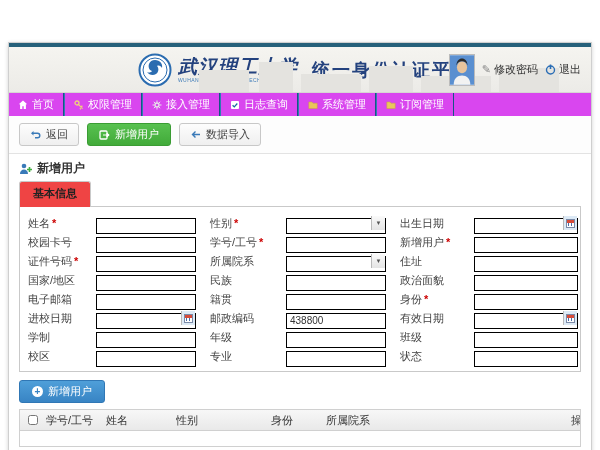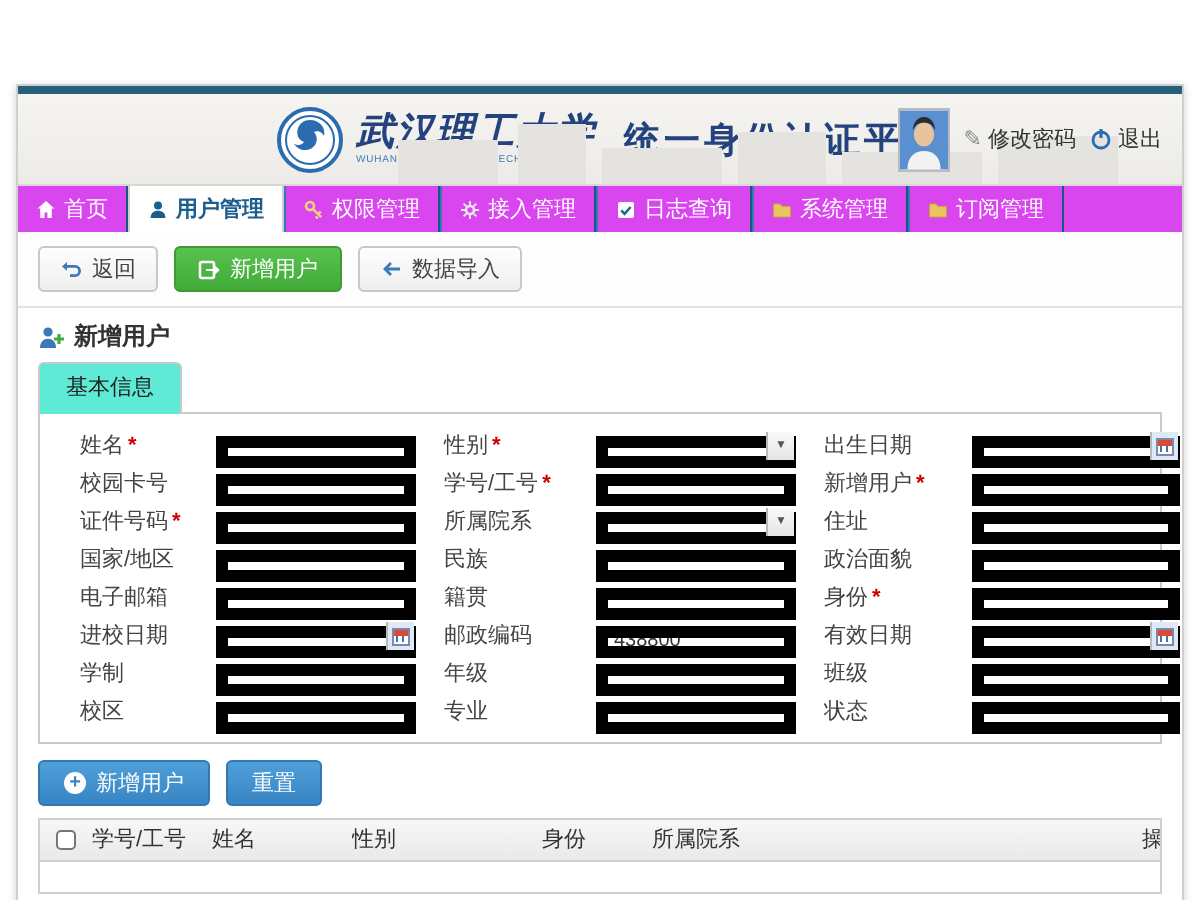--- a/index.html
+++ b/index.html
@@ -42,30 +42,30 @@
   .btn-green { display:inline-flex; align-items:center; gap:5px; height:23px; padding:0 11px; margin:0 8px;
                background:linear-gradient(#58c150,#41aa39); border:1px solid #3a9c33; border-radius:3px;
                font-size:11px; color:#fff; cursor:pointer; }
 
   
   .section-head { display:flex; align-items:center; gap:5px; padding:6px 10px 4px;
                   font-size:12px; font-weight:bold; color:#333; }
   .tabs { display:flex; gap:4px; margin:0 0 0 10px; position:relative; z-index:2; }
   .tab { padding:4px 13px 5px; font-size:11px; color:#555; background:linear-gradient(#f7f7f7,#ededed);
          border:1px solid #c9c9c9; border-bottom:none; border-radius:3px 3px 0 0; cursor:pointer; }
-  .tab.active { background:#5eead4; color:#222; font-weight:normal; margin-bottom:-1px; padding-bottom:6px; }
-
-  
-  .form-box { margin:0 10px; border:1px solid #c9c9c9; background:#fff; padding:8px 20px 7px;
+  .tab.active { background:#ef4444; color:#222; font-weight:bold; margin-bottom:-1px; padding-bottom:6px; }
+
+  
+  .form-box { margin:0 10px; border:1px solid #c9c9c9; background:#fff; padding:8px 8px 7px;
               display:grid; grid-template-columns:54px 100px 62px 100px 60px 104px;
               column-gap:14px; row-gap:3px; position:relative; z-index:1; }
   .flabel { font-size:11px; color:#444; line-height:16px; white-space:nowrap; }
   .req { color:#cc0000; font-style:normal; margin-left:2px; font-weight:bold; }
   .fld { position:relative; height:16px; }
-  .fld input[type=text] { width:100%; height:16px; border:6px solid #000000; font-size:10px;
+  .fld input[type=text] { width:100%; height:16px; border:1px solid #000000; font-size:10px;
                           padding:0 3px; color:#333; background:#fff; }
   .fld.has-btn input { padding-right:16px; }
   .fbtn { position:absolute; right:1px; top:1px; width:14px; height:14px; display:flex;
           align-items:center; justify-content:center; cursor:pointer; border-left:1px solid #b9b9b9; }
   .fbtn.sel { background:linear-gradient(#fafafa,#e4e4e4); color:#555; font-size:6px; }
   .fbtn.cal { background:#ddeaf6; }
   .calglyph { width:9px; height:9px; background:#fff; border:1px solid #7a8aa8; position:relative; }
   .calglyph::before { content:""; position:absolute; left:0; right:0; top:0; height:3px; background:#d64b3a; }
   .calglyph::after { content:""; position:absolute; left:1px; right:1px; bottom:1px; height:3px;
                      background:repeating-linear-gradient(90deg,#4a6ea9 0 1px,transparent 1px 3px); }
@@ -133,27 +133,20 @@
         </a>
       </div>
     </div>
 
     <div class="nav" id="nav">
         <div class="nav-item">
           <svg width="10" height="10" viewBox="0 0 10 10" style="color:#fff">
             <path d="M5 .5L.8 4.2h1.3V9h2.2V6.3h1.4V9h2.2V4.2h1.3z" fill="#fff"></path>
           </svg>
           <span>首页</span>
-        </div>
-        <div class="nav-item active">
-          <svg width="10" height="10" viewBox="0 0 10 10" style="color:#1b5e8e">
-            <circle cx="5" cy="2.8" r="2" fill="currentColor"></circle>
-            <path d="M1.3 9c0-2.4 1.6-3.6 3.7-3.6S8.7 6.6 8.7 9z" fill="currentColor"></path>
-          </svg>
-          <span>用户管理</span>
         </div>
         <div class="nav-item">
           <svg width="10" height="10" viewBox="0 0 10 10" style="color:#fff">
             <circle cx="3" cy="3" r="2" fill="none" stroke="#f0d27a" stroke-width="1.3"></circle>
             <path d="M4.4 4.4L8.6 8.6M7 7l1.4-1.2M5.8 8.2l1.2 1" stroke="#f0d27a" stroke-width="1.2"></path>
           </svg>
           <span>权限管理</span>
         </div>
         <div class="nav-item">
           <svg width="10" height="10" viewBox="0 0 10 10" style="color:#fff">
@@ -273,23 +266,20 @@
         <div class="fld"><input type="text" style=""></div>
         <div class="flabel"><span>状态</span></div>
         <div class="fld"><input type="text" style=""></div>
       </div>
 
     <div class="actions">
       <button class="btn-blue">
         <span class="plus-circ">+</span>
         <span>新增用户</span>
       </button>
-      <button class="btn-blue">
-        <span>重置</span>
-      </button>
     </div>
 
     <div class="utable">
       <div class="thead" id="thead">
         <div class="th th-check">
           <input type="checkbox" style="">
         </div>
       <div class="th">学号/工号</div>
           <div class="th">姓名</div>
           <div class="th">性别</div>

